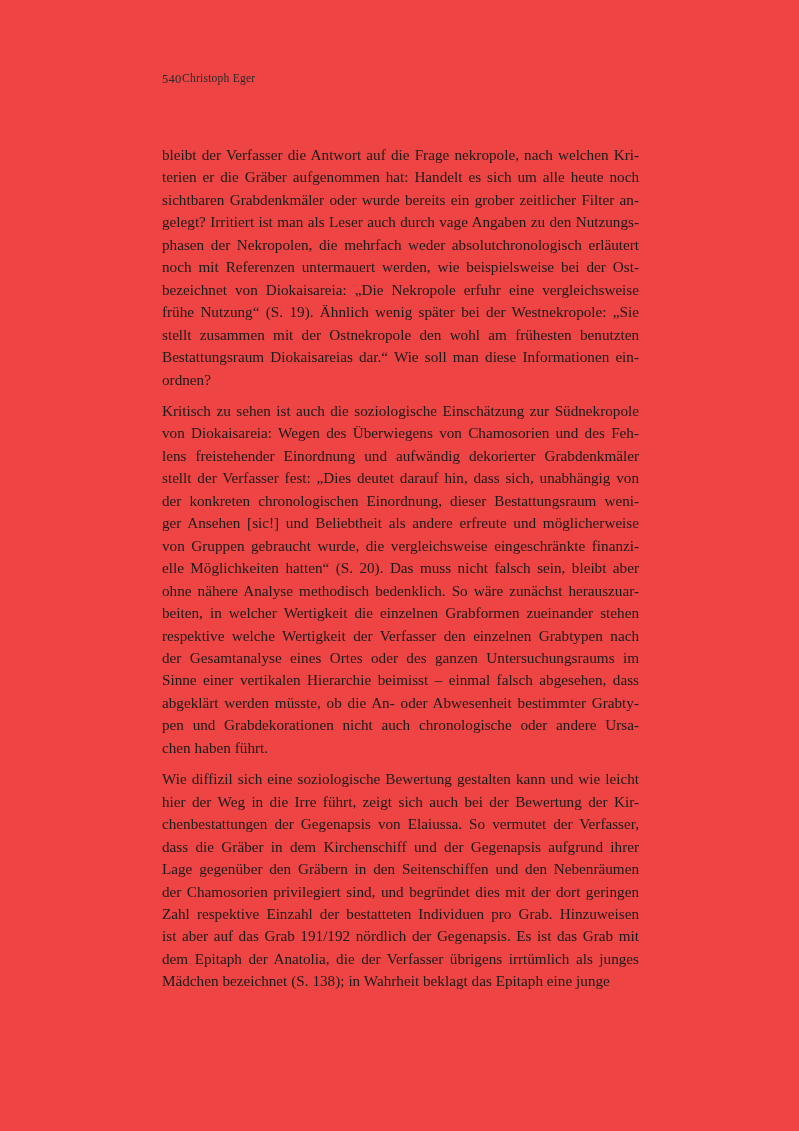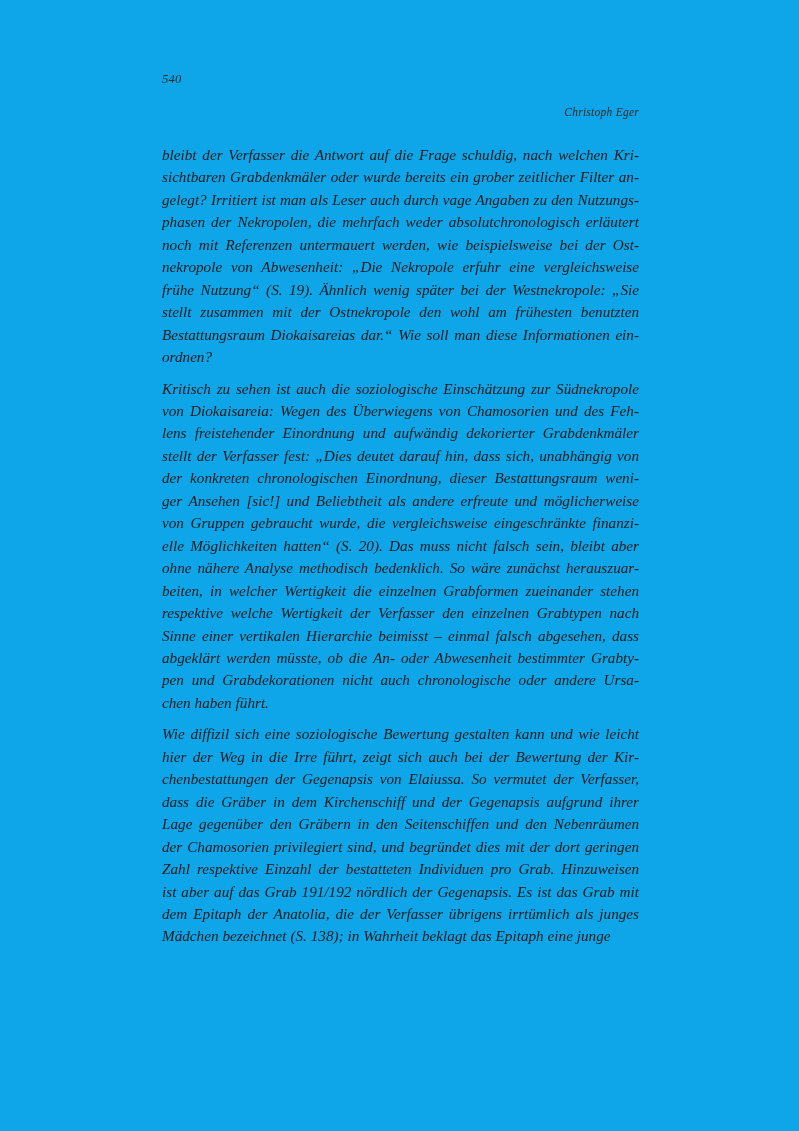--- a/index.html
+++ b/index.html
@@ -12,22 +12,21 @@
     height: 1131px;
     position: relative;
     font-family: "Liberation Serif", "DejaVu Serif", serif;
     color: #1a1a1a;
     overflow: hidden;
   }
 
   .page {
     position: absolute;
     inset: 0;
-    background: #0ea5e9;
-    font-style: italic;
+    background: #ef4444;
   }
 
   
   .running-head {
     position: absolute;
     left: 162px;
     top: 72px;
     width: 477px;
     height: 18px;
   }
@@ -37,26 +36,25 @@
     top: 0;
     font-size: 12.5px;
     letter-spacing: 0.2px;
     color: #2a2a2a;
   }
   .head-title {
     position: absolute;
     left: 0;
     right: 0;
     top: 0;
-    text-align: right;
+    text-align: left;
     font-size: 11.5px;
     letter-spacing: 0.25px;
     color: #2a2a2a;
     padding-left: 20px;
-    margin-top: 34px;
   }
 
   
   .textblock {
     position: absolute;
     left: 162px;
     top: 144px;
     width: 477px;
   }
 
@@ -89,43 +87,45 @@
 
 <div class="page">
 
   <div class="running-head">
     <span class="folio">540</span>
     <span class="head-title">Christoph Eger</span>
   </div>
 
   <div class="textblock">
       <p class="para">
-        <span class="ln">bleibt der Verfasser die Antwort auf die Frage schuldig, nach welchen Kri-</span>
+        <span class="ln">bleibt der Verfasser die Antwort auf die Frage nekropole, nach welchen Kri-</span>
+        <span class="ln">terien er die Gräber aufgenommen hat: Handelt es sich um alle heute noch</span>
         <span class="ln">sichtbaren Grabdenkmäler oder wurde bereits ein grober zeitlicher Filter an-</span>
         <span class="ln">gelegt? Irritiert ist man als Leser auch durch vage Angaben zu den Nutzungs-</span>
         <span class="ln">phasen der Nekropolen, die mehrfach weder absolutchronologisch erläutert</span>
         <span class="ln">noch mit Referenzen untermauert werden, wie beispielsweise bei der Ost-</span>
-        <span class="ln">nekropole von Abwesenheit: „Die Nekropole erfuhr eine vergleichsweise</span>
+        <span class="ln">bezeichnet von Diokaisareia: „Die Nekropole erfuhr eine vergleichsweise</span>
         <span class="ln">frühe Nutzung“ (S. 19). Ähnlich wenig später bei der Westnekropole: „Sie</span>
         <span class="ln">stellt zusammen mit der Ostnekropole den wohl am frühesten benutzten</span>
         <span class="ln">Bestattungsraum Diokaisareias dar.“ Wie soll man diese Informationen ein-</span>
         <span class="ln last">ordnen?</span>
       </p>
       <p class="para">
         <span class="ln">Kritisch zu sehen ist auch die soziologische Einschätzung zur Südnekropole</span>
         <span class="ln">von Diokaisareia: Wegen des Überwiegens von Chamosorien und des Feh-</span>
         <span class="ln">lens freistehender Einordnung und aufwändig dekorierter Grabdenkmäler</span>
         <span class="ln">stellt der Verfasser fest: „Dies deutet darauf hin, dass sich, unabhängig von</span>
         <span class="ln">der konkreten chronologischen Einordnung, dieser Bestattungsraum weni-</span>
         <span class="ln">ger Ansehen [sic!] und Beliebtheit als andere erfreute und möglicherweise</span>
         <span class="ln">von Gruppen gebraucht wurde, die vergleichsweise eingeschränkte finanzi-</span>
         <span class="ln">elle Möglichkeiten hatten“ (S. 20). Das muss nicht falsch sein, bleibt aber</span>
         <span class="ln">ohne nähere Analyse methodisch bedenklich. So wäre zunächst herauszuar-</span>
         <span class="ln">beiten, in welcher Wertigkeit die einzelnen Grabformen zueinander stehen</span>
         <span class="ln">respektive welche Wertigkeit der Verfasser den einzelnen Grabtypen nach</span>
+        <span class="ln">der Gesamtanalyse eines Ortes oder des ganzen Untersuchungsraums im</span>
         <span class="ln">Sinne einer vertikalen Hierarchie beimisst – einmal falsch abgesehen, dass</span>
         <span class="ln">abgeklärt werden müsste, ob die An- oder Abwesenheit bestimmter Grabty-</span>
         <span class="ln">pen und Grabdekorationen nicht auch chronologische oder andere Ursa-</span>
         <span class="ln last">chen haben führt.</span>
       </p>
       <p class="para">
         <span class="ln">Wie diffizil sich eine soziologische Bewertung gestalten kann und wie leicht</span>
         <span class="ln">hier der Weg in die Irre führt, zeigt sich auch bei der Bewertung der Kir-</span>
         <span class="ln">chenbestattungen der Gegenapsis von Elaiussa. So vermutet der Verfasser,</span>
         <span class="ln">dass die Gräber in dem Kirchenschiff und der Gegenapsis aufgrund ihrer</span>

